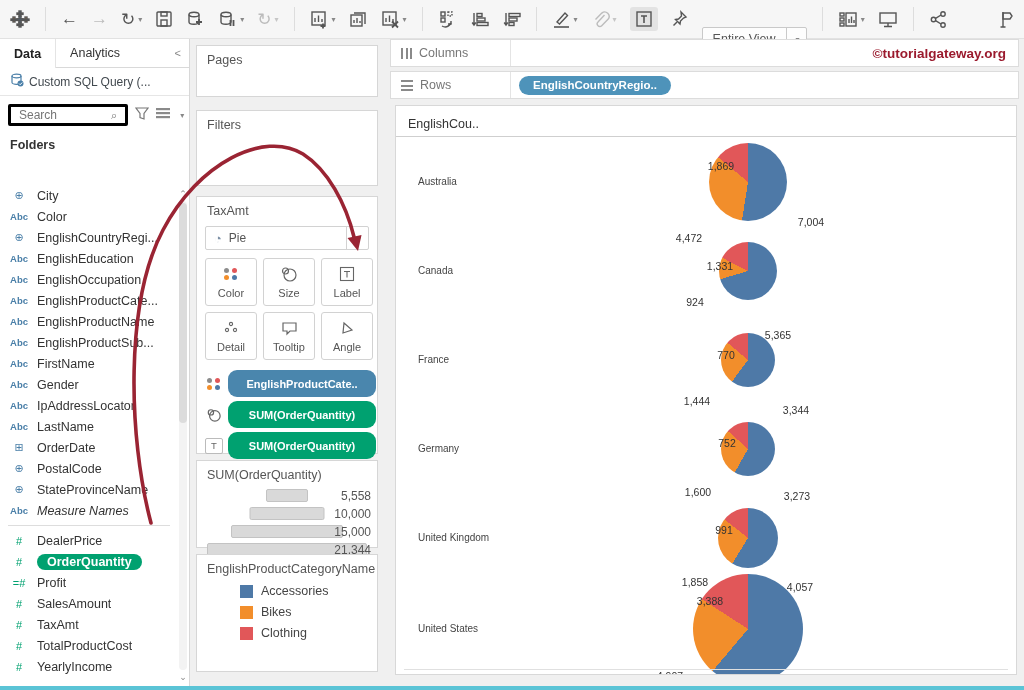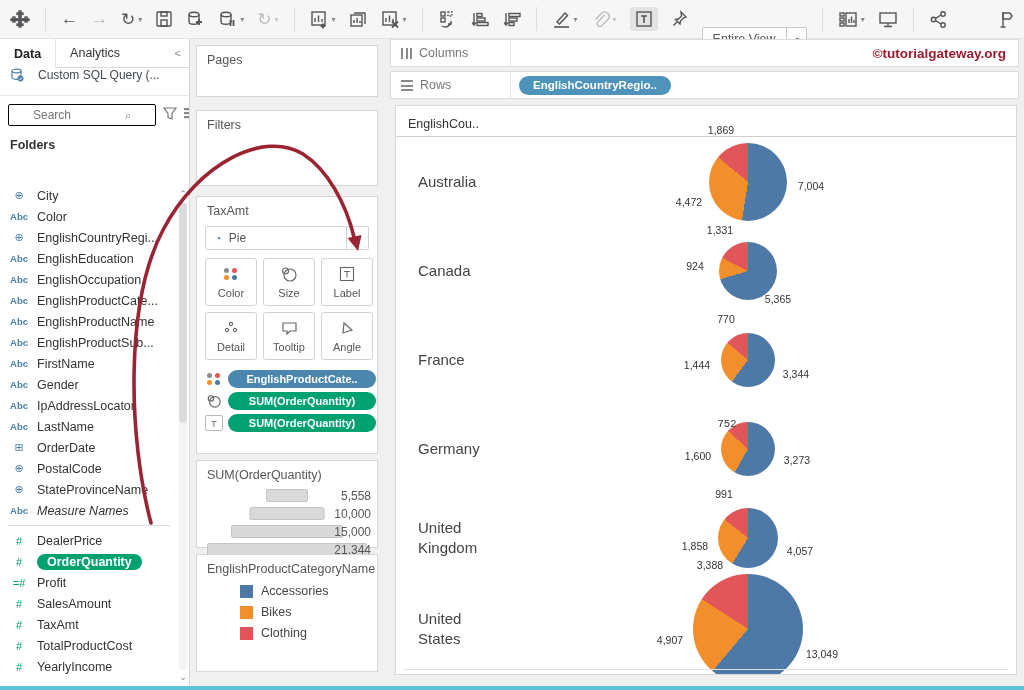--- a/index.html
+++ b/index.html
@@ -21,25 +21,25 @@
   #view-dd .vlab { padding:0 10px; font-size:12.5px; }
   #view-dd .vcar { border-left:1px solid #c9c9c9; padding:0 6px; height:100%; display:flex; align-items:center; }
 
   
   #sidebar { position:absolute; left:0; top:39px; width:190px; height:647px; background:#fff;
     border-right:1px solid #d8d8d8; overflow:hidden; }
   #tabs { display:flex; height:29px; border-bottom:1px solid #d9d9d9; align-items:stretch; }
   .tab { display:flex; align-items:center; padding:0 14px; font-size:12.5px; cursor:pointer; }
   .tab.active { font-weight:bold; border-right:1px solid #e4e4e4; margin-bottom:-1px; background:#fff; color:#222; }
   #tab-collapse { margin-left:auto; color:#888; display:flex; align-items:center; padding:0 8px; font-size:11px; cursor:pointer;}
-  #ds-row { height:28px; display:flex; gap:14px; padding:0 10px; border-bottom:1px solid #e6e6e6; color:#42494f; }
+  #ds-row { height:28px; display:flex; align-items:center; gap:5px; padding:0 10px; border-bottom:1px solid #e6e6e6; color:#42494f; }
   #ds-icon { color:#4a7fa8; font-size:13px; }
   #search-row { display:flex; align-items:center; gap:7px; padding:8px 8px 6px 8px; }
-  #search-box { flex:0 0 118px; display:flex; align-items:center; border:1px solid #000000; border-radius:2px;
-    height:22px; padding:0 24px; color:#999; }
+  #search-box { flex:0 0 118px; display:flex; align-items:center; border:3px solid #000000; border-radius:2px;
+    height:22px; padding:0 8px; color:#999; }
   #search-box input { border:none; outline:none; width:92px; font-size:12px; color:#555;
     font-family:"Liberation Sans",sans-serif; background:transparent; }
   .sic { color:#777; font-size:13px; cursor:pointer; }
   #folders-label { font-weight:bold; font-size:12.5px; color:#333; padding:6px 10px 4px 10px; }
   #fieldlist { position:absolute; left:0; top:146px; width:178px; bottom:4px; overflow:hidden; }
   .frow { display:flex; align-items:center; height:21px; padding:0 4px 0 8px; gap:7px; cursor:pointer; white-space:nowrap; }
   .ficon { width:22px; flex:0 0 22px; text-align:center; font-size:11px; }
   .ficon.blue { color:#4a7fa8; }
   .ficon.green { color:#00a170; }
   .ficon.abc { font-size:9.5px; font-weight:bold; letter-spacing:0; }
@@ -69,21 +69,21 @@
     align-items:center; padding:0 7px; }
   #marks-grid { display:grid; grid-template-columns:repeat(3,52px); gap:6px; margin:8px 0 0 8px; }
   .mbtn { border:1px solid #d2d2d2; border-radius:3px; height:48px; background:#fff; display:flex;
     flex-direction:column; align-items:center; justify-content:center; gap:4px; cursor:pointer; }
   .mbtn .mlab { font-size:11px; color:#555; }
   .mbtn .mico { height:18px; display:flex; align-items:center; justify-content:center; color:#666; }
   .dots4 { display:grid; grid-template-columns:6px 6px; gap:2px; }
   .dots4 i { width:5px; height:5px; border-radius:50%; display:block; }
   #pill-rows-wrap { margin:10px 0 0 8px; display:flex; flex-direction:column; gap:4px; }
   .pillrow { display:flex; align-items:center; gap:5px; }
-  .pill { height:18px; border-radius:9px; color:#fff; font-weight:bold; font-size:11px;
+  .pill { height:27px; border-radius:9px; color:#fff; font-weight:bold; font-size:11px;
     display:flex; align-items:center; justify-content:center; padding:0 10px; flex:1; max-width:148px; cursor:grab; }
   .pill-ic { width:18px; height:16px; display:flex; align-items:center; justify-content:center; color:#666;
     border:1px solid transparent; font-size:10px; }
   .pill-ic.boxed { border:1px solid #bbb; border-radius:2px; font-size:9.5px; }
 
   #size-bars { position:relative; margin-top:6px; }
   .sbar-row { position:relative; height:16px; margin:2px 0; }
   .sbar { position:absolute; top:1px; height:13px; left:50%; transform:translateX(-50%);
     background:#d9d9d9; border:1px solid #c3c3c3; border-radius:2px; }
   .sval { position:absolute; right:6px; top:1px; font-size:12px; color:#555; }
@@ -106,23 +106,23 @@
   #watermark { position:absolute; right:12px; top:6px; font-weight:bold; font-size:13.5px; color:#9b1b2e; }
 
   
   #pane { position:absolute; left:5px; top:66px; width:622px; height:570px; background:#fff;
     border:1px solid #d8d8d8; overflow:hidden; }
   #pane-header { height:31px; border-bottom:1px solid #cfcfcf; display:flex; align-items:flex-end; padding:0 0 5px 12px;
     color:#333; font-size:12.5px; }
   #prows { position:relative; }
   .prow { position:relative; }
   .country { position:absolute; left:22px; top:50%; transform:translateY(-50%); width:80px;
-    font-size:15px; color:#444; line-height:1.35; }
+    font-size:10px; color:#444; line-height:1.35; }
   .pie { position:absolute; border-radius:50%; cursor:pointer; }
-  .plabel { position:absolute; font-size:10.5px; color:#333; transform:translate(-50%,-50%); white-space:nowrap; }
+  .plabel { position:absolute; font-size:10.5px; color:#333; transform:translate(-50%,-50%); white-space:nowrap;margin-top:36px; }
   #pane-bottomline { position:absolute; left:8px; right:8px; bottom:4px; height:1px; background:#e0e0e0; }
 
   
   #annot { position:absolute; left:0; top:0; width:1024px; height:690px; pointer-events:none; z-index:50; }
   #statusbar { position:absolute; left:0; bottom:0; width:1024px; height:4px; background:#5bc4d6; z-index:40; }
 </style>
 </head>
 <body>
 
 <div id="toolbar">
@@ -614,21 +614,21 @@
           <div class="pie" style="width: 54px; height: 54px; left: 325px; top: 17.5px; background: conic-gradient(rgb(78, 121, 167) 0deg, rgb(78, 121, 167) 216.6deg, rgb(242, 142, 43) 216.6deg, rgb(242, 142, 43) 310.1deg, rgb(225, 87, 89) 310.1deg, rgb(225, 87, 89) 360deg);"></div>
           <span class="plabel" style="left: 400px; top: 59px;">3,344</span>
           <span class="plabel" style="left: 301px; top: 50px;">1,444</span>
           <span class="plabel" style="left: 330px; top: 4px;">770</span>
         </div>
         <div class="prow" style="height: 89px;">
           <div class="country">Germany</div>
           <div class="pie" style="width: 54px; height: 54px; left: 325px; top: 17.5px; background: conic-gradient(rgb(78, 121, 167) 0deg, rgb(78, 121, 167) 209.5deg, rgb(242, 142, 43) 209.5deg, rgb(242, 142, 43) 311.9deg, rgb(225, 87, 89) 311.9deg, rgb(225, 87, 89) 360deg);"></div>
           <span class="plabel" style="left: 401px; top: 56px;">3,273</span>
           <span class="plabel" style="left: 302px; top: 52px;">1,600</span>
-          <span class="plabel" style="left: 331px; top: 20px; font-family: Liberation Mono, monospace;">752</span>
+          <span class="plabel" style="left: 331px; top: 3px;">752</span>
         </div>
         <div class="prow" style="height: 89px;">
           <div class="country">United Kingdom</div>
           <div class="pie" style="width: 60px; height: 60px; left: 322px; top: 14.5px; background: conic-gradient(rgb(78, 121, 167) 0deg, rgb(78, 121, 167) 211.5deg, rgb(242, 142, 43) 211.5deg, rgb(242, 142, 43) 308.3deg, rgb(225, 87, 89) 308.3deg, rgb(225, 87, 89) 360deg);"></div>
           <span class="plabel" style="left: 404px; top: 58px;">4,057</span>
           <span class="plabel" style="left: 299px; top: 53px;">1,858</span>
           <span class="plabel" style="left: 328px; top: 1px;">991</span>
         </div>
         <div class="prow" style="height: 94px;">
           <div class="country">United States</div>

